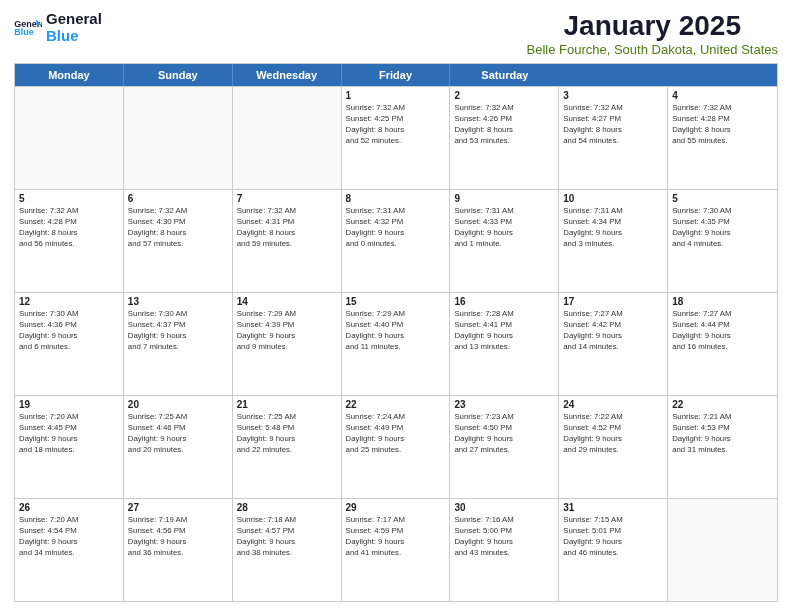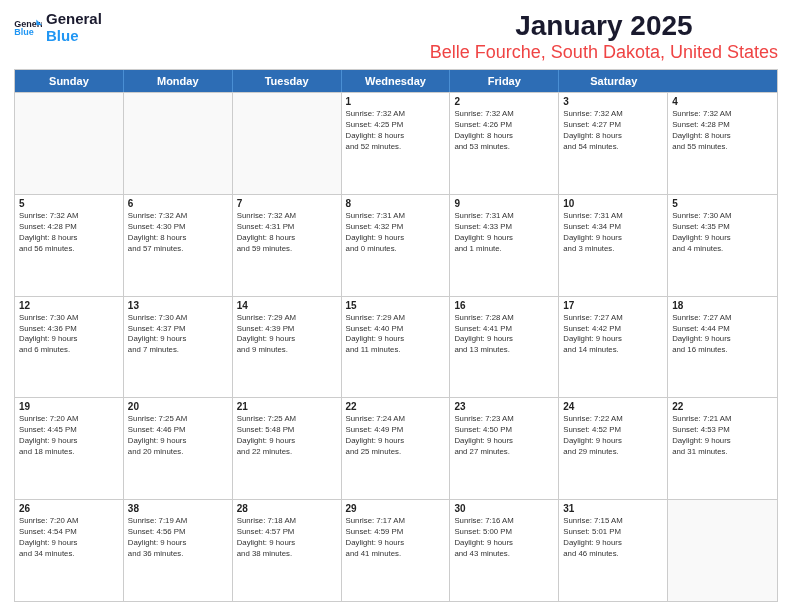--- a/index.html
+++ b/index.html
@@ -34,22 +34,22 @@
     }
     .title-section {
       text-align: center;
     }
     .month-year {
       font-size: 28px;
       font-weight: bold;
       color: #1a1a2e;
     }
     .location {
-      font-size: 18px;
-      color: #ef4444;
+      font-size: 13px;
+      color: #4d7c0f;
     }
     .calendar {
       flex: 1;
       display: flex;
       flex-direction: column;
       border: 1px solid #ccc;
     }
     .cal-header {
       display: grid;
       grid-template-columns: repeat(7, 1fr);
@@ -116,23 +116,22 @@
     </div>
     <div class="title-section">
       <div class="month-year">January 2025</div>
       <div class="location">Belle Fourche, South Dakota, United States</div>
     </div>
   </div>
 
   <div class="calendar">
     <div class="cal-header">
 
-    <div class="cal-header-cell">Sunday</div>
-        <div class="cal-header-cell">Monday</div>
-        <div class="cal-header-cell">Tuesday</div>
+    <div class="cal-header-cell">Monday</div>
+        <div class="cal-header-cell">Sunday</div>
         <div class="cal-header-cell">Wednesday</div>
         <div class="cal-header-cell">Friday</div>
         <div class="cal-header-cell">Saturday</div>
       </div>
     <div class="cal-body">
 
     <div class="cal-row">
           <div class="cal-cell empty"></div>
           <div class="cal-cell empty"></div>
           <div class="cal-cell empty"></div>
@@ -320,21 +319,21 @@
         </div>
         <div class="cal-row">
           <div class="cal-cell">
             <div class="day-num">26</div>
             <div class="cell-line">Sunrise: 7:20 AM</div>
             <div class="cell-line">Sunset: 4:54 PM</div>
             <div class="cell-line">Daylight: 9 hours</div>
             <div class="cell-line">and 34 minutes.</div>
           </div>
           <div class="cal-cell">
-            <div class="day-num">38</div>
+            <div class="day-num">27</div>
             <div class="cell-line">Sunrise: 7:19 AM</div>
             <div class="cell-line">Sunset: 4:56 PM</div>
             <div class="cell-line">Daylight: 9 hours</div>
             <div class="cell-line">and 36 minutes.</div>
           </div>
           <div class="cal-cell">
             <div class="day-num">28</div>
             <div class="cell-line">Sunrise: 7:18 AM</div>
             <div class="cell-line">Sunset: 4:57 PM</div>
             <div class="cell-line">Daylight: 9 hours</div>

